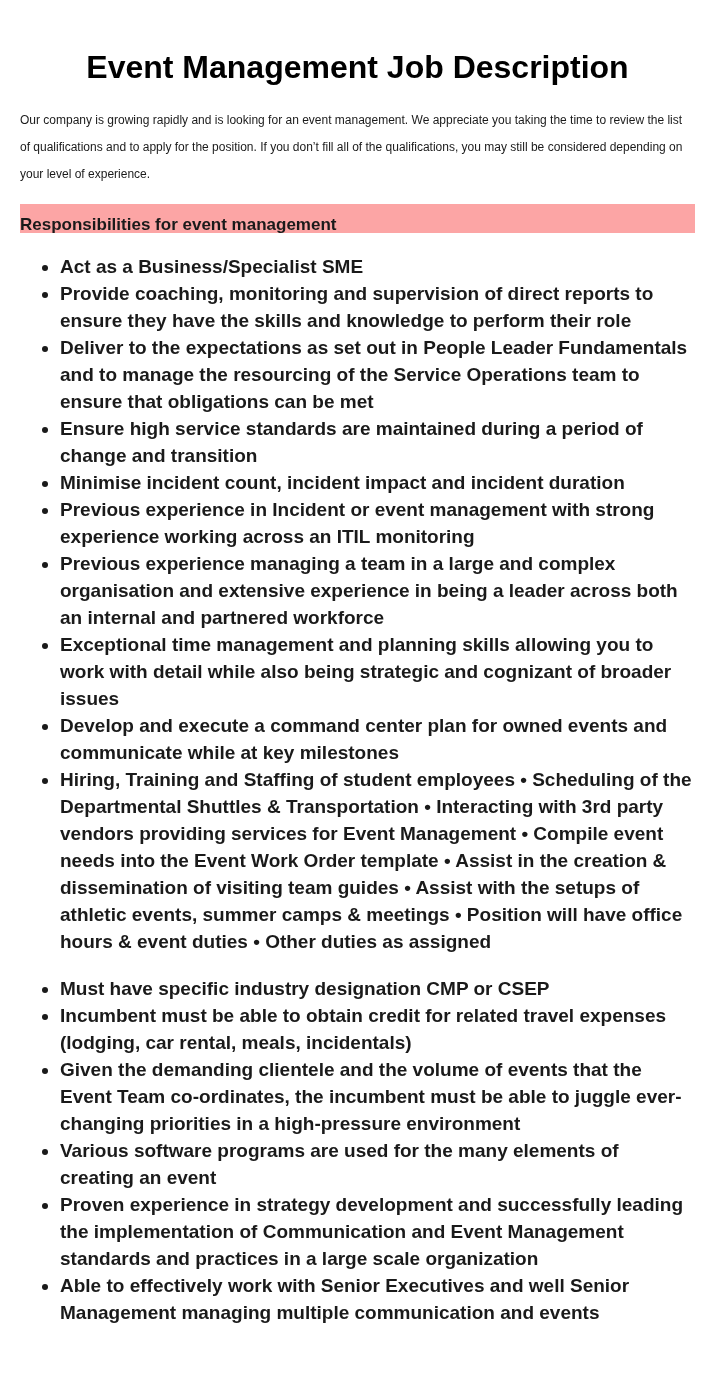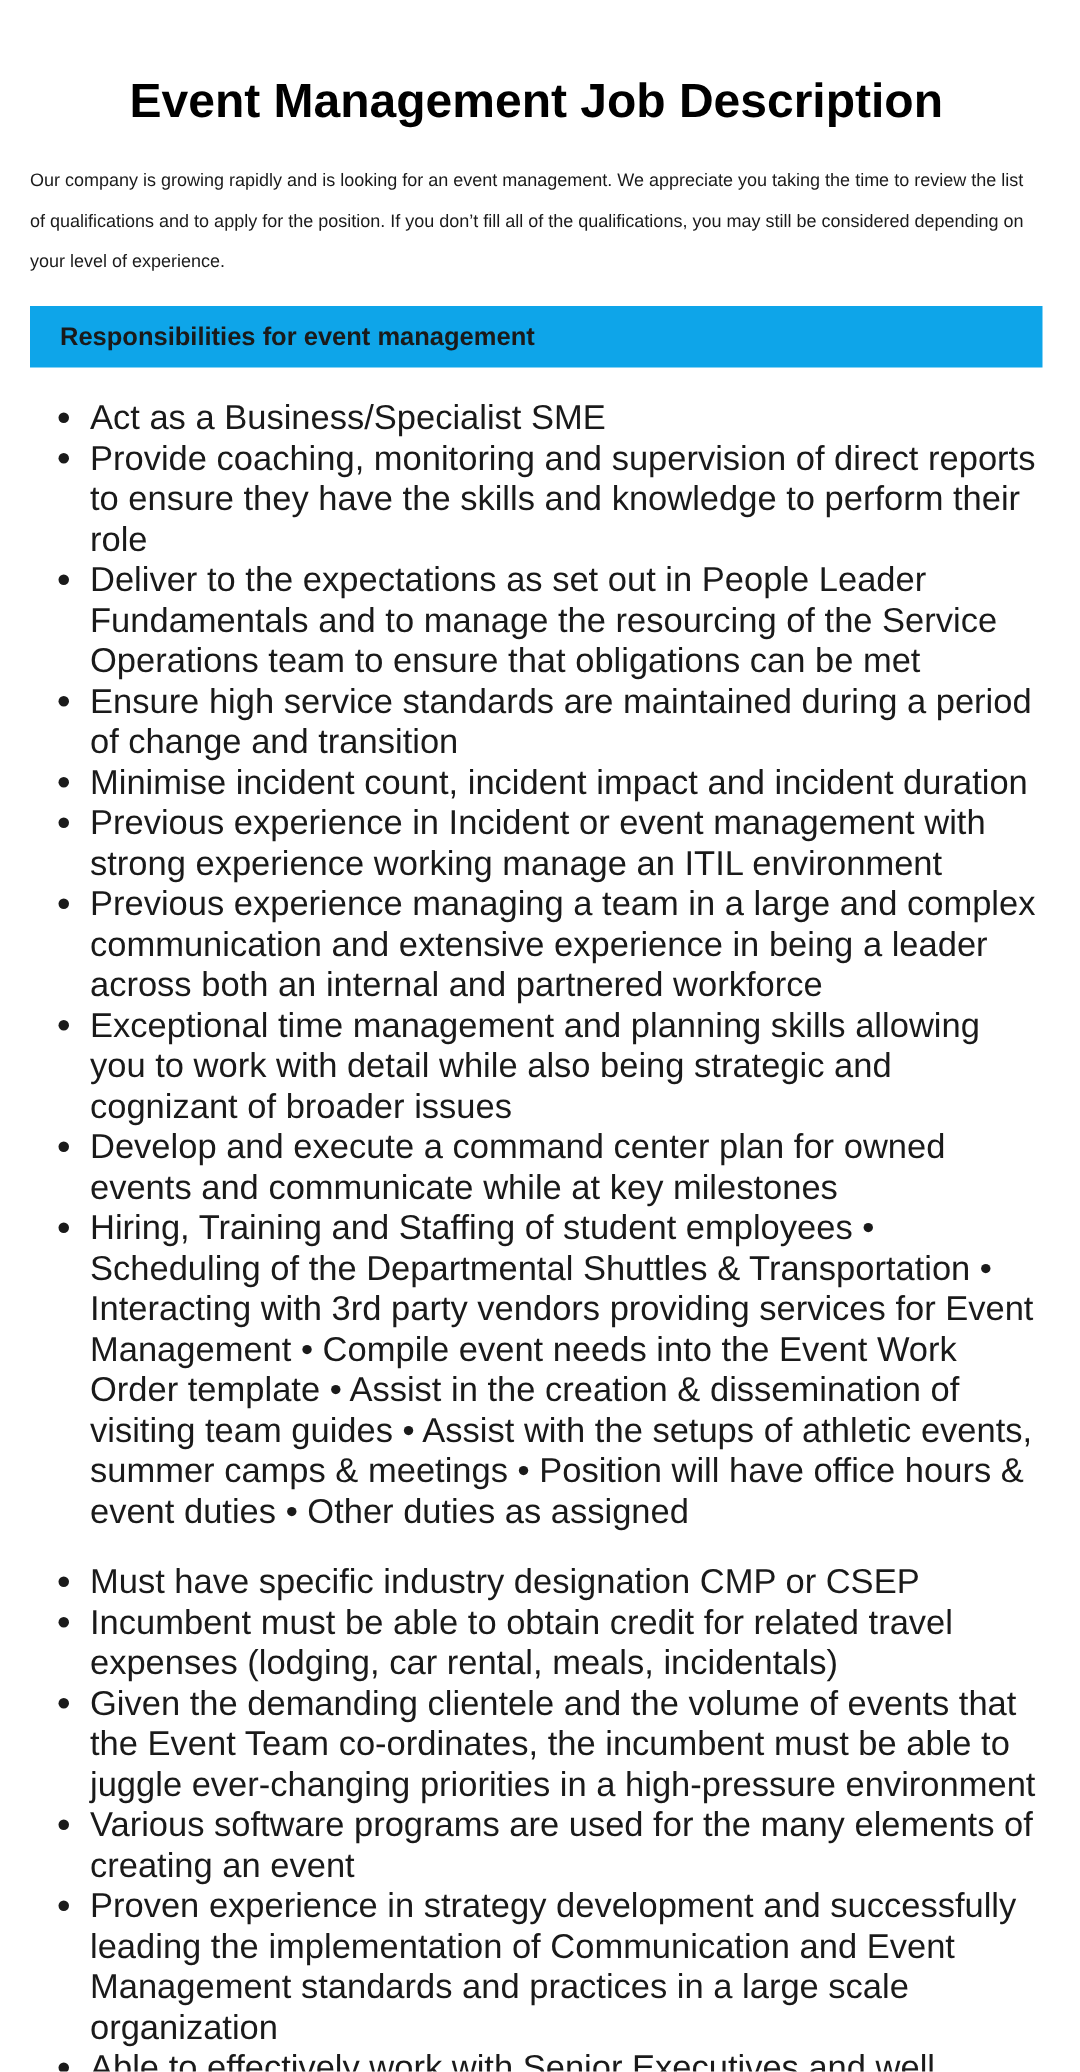--- a/index.html
+++ b/index.html
@@ -23,54 +23,54 @@
     letter-spacing: 0px;
   }
   .intro {
     margin: 16px 0 0 0;
     font-size: 12px;
     line-height: 27px;
     color: #1a1a1a;
   }
   .section-header {
     margin-top: 16px;
-    background: #0ea5e9;
-    height: 41px;
+    background: #fca5a5;
+    height: 29px;
     line-height: 41px;
-    padding-left: 20px;
     font-size: 17px;
     font-weight: bold;
     color: #1a1a1a;
   }
   ul {
     margin: 20px 0 0 0;
     padding-left: 40px;
-    font-size: 23px;
+    font-size: 19px;
     line-height: 27px;
     color: #1a1a1a;
+    font-weight: bold;
   }
   ul li { margin: 0; padding: 0; }
   .section-quals { margin-top: 18px; }
 </style>
 </head>
 <body>
 
 <div class="page">
   <h1>Event Management Job Description</h1>
   <p class="intro">Our company is growing rapidly and is looking for an event management. We appreciate you taking the time to review the list of qualifications and to apply for the position. If you don’t fill all of the qualifications, you may still be considered depending on your level of experience.</p>
 
   <div class="section-header">Responsibilities for event management</div>
   <ul>
     <li>Act as a Business/Specialist SME</li>
     <li>Provide coaching, monitoring and supervision of direct reports to ensure they have the skills and knowledge to perform their role</li>
     <li>Deliver to the expectations as set out in People Leader Fundamentals and to manage the resourcing of the Service Operations team to ensure that obligations can be met</li>
     <li>Ensure high service standards are maintained during a period of change and transition</li>
     <li>Minimise incident count, incident impact and incident duration</li>
-    <li>Previous experience in Incident or event management with strong experience working manage an ITIL environment</li>
-    <li>Previous experience managing a team in a large and complex communication and extensive experience in being a leader across both an internal and partnered workforce</li>
+    <li>Previous experience in Incident or event management with strong experience working across an ITIL monitoring</li>
+    <li>Previous experience managing a team in a large and complex organisation and extensive experience in being a leader across both an internal and partnered workforce</li>
     <li>Exceptional time management and planning skills allowing you to work with detail while also being strategic and cognizant of broader issues</li>
     <li>Develop and execute a command center plan for owned events and communicate while at key milestones</li>
     <li>Hiring, Training and Staffing of student employees • Scheduling of the Departmental Shuttles &amp; Transportation • Interacting with 3rd party vendors providing services for Event Management • Compile event needs into the Event Work Order template • Assist in the creation &amp; dissemination of visiting team guides • Assist with the setups of athletic events, summer camps &amp; meetings • Position will have office hours &amp; event duties • Other duties as assigned</li>
   </ul>
 
   <ul>
     <li>Must have specific industry designation CMP or CSEP</li>
     <li>Incumbent must be able to obtain credit for related travel expenses (lodging, car rental, meals, incidentals)</li>
     <li>Given the demanding clientele and the volume of events that the Event Team co-ordinates, the incumbent must be able to juggle ever-changing priorities in a high-pressure environment</li>
     <li>Various software programs are used for the many elements of creating an event</li>

